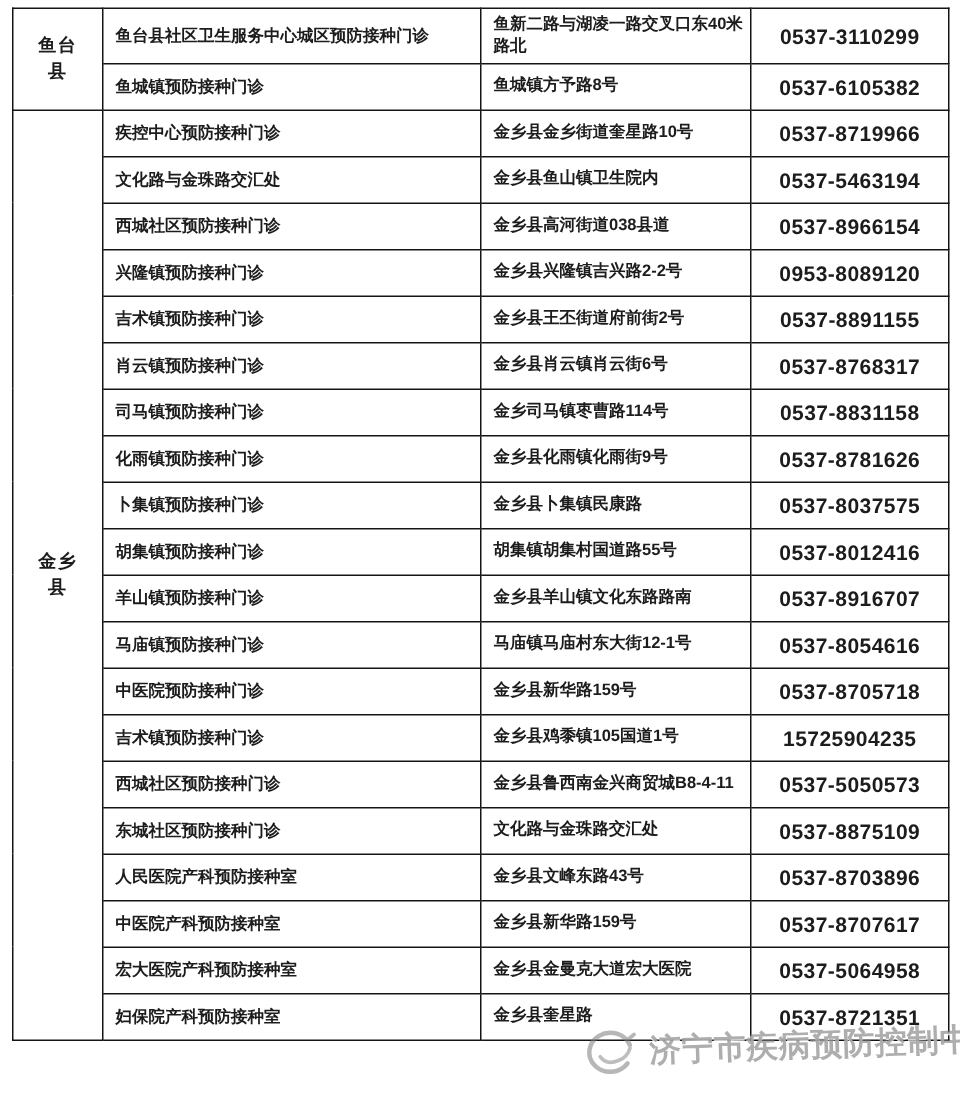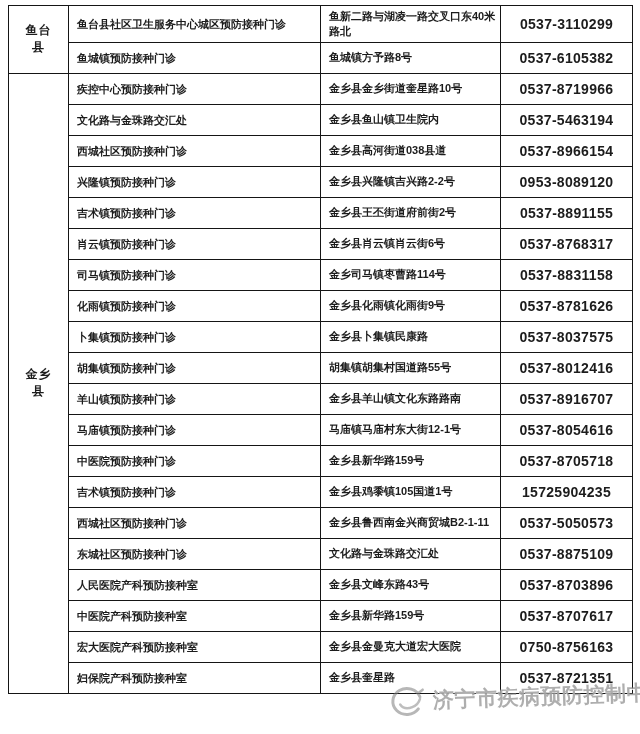--- a/index.html
+++ b/index.html
@@ -156,42 +156,42 @@
         <td class="address">金乡县新华路159号</td>
         <td class="phone">0537-8705718</td>
       </tr>
       <tr>
         <td class="clinic">吉术镇预防接种门诊</td>
         <td class="address">金乡县鸡黍镇105国道1号</td>
         <td class="phone">15725904235</td>
       </tr>
       <tr>
         <td class="clinic">西城社区预防接种门诊</td>
-        <td class="address">金乡县鲁西南金兴商贸城B2-1-11</td>
+        <td class="address">金乡县鲁西南金兴商贸城B8-4-11</td>
         <td class="phone">0537-5050573</td>
       </tr>
       <tr>
         <td class="clinic">东城社区预防接种门诊</td>
         <td class="address">文化路与金珠路交汇处</td>
         <td class="phone">0537-8875109</td>
       </tr>
       <tr>
         <td class="clinic">人民医院产科预防接种室</td>
         <td class="address">金乡县文峰东路43号</td>
         <td class="phone">0537-8703896</td>
       </tr>
       <tr>
         <td class="clinic">中医院产科预防接种室</td>
         <td class="address">金乡县新华路159号</td>
         <td class="phone">0537-8707617</td>
       </tr>
       <tr>
         <td class="clinic">宏大医院产科预防接种室</td>
         <td class="address">金乡县金曼克大道宏大医院</td>
-        <td class="phone">0750-8756163</td>
+        <td class="phone">0537-5064958</td>
       </tr>
       <tr>
         <td class="clinic">妇保院产科预防接种室</td>
         <td class="address">金乡县奎星路</td>
         <td class="phone">0537-8721351</td>
       </tr>
     </tbody>
 </table>
 
 <div class="watermark">

